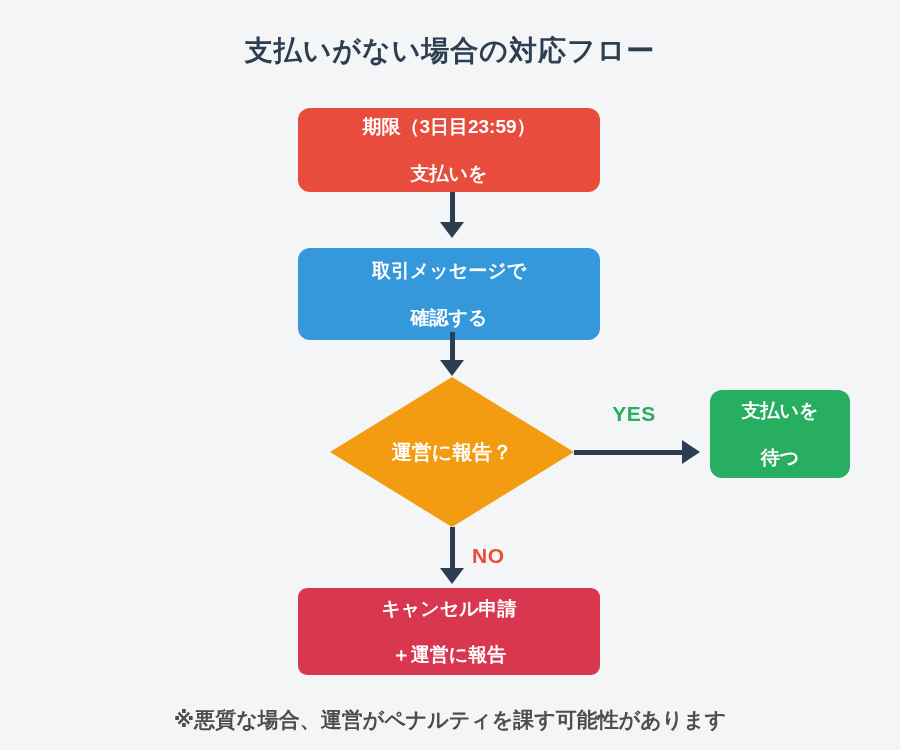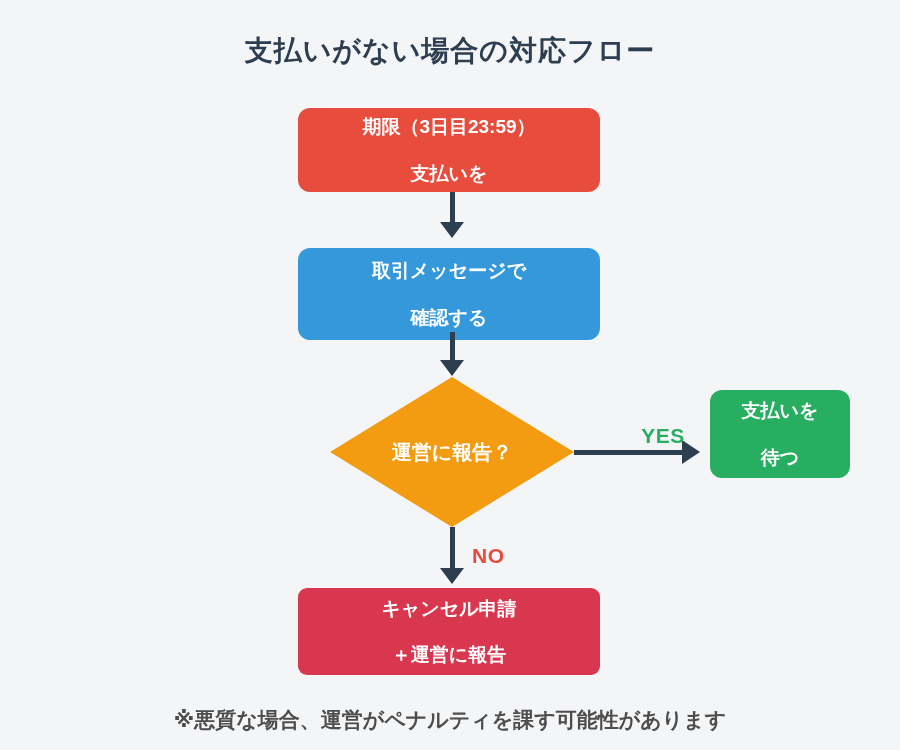--- a/index.html
+++ b/index.html
@@ -107,21 +107,21 @@
   .a3-head { left: 682px; }
   .a4-line { top: 527px; height: 43px; }
   .a4-head { top: 568px; }
 
   .branch-label {
     position: absolute;
     font-size: 21px;
     font-weight: 700;
     letter-spacing: 0.5px;
   }
-  .label-yes { left: 606px; top: 424px; width: 56px; text-align: center; color: var(--green); margin-left: 29px; }
+  .label-yes { left: 606px; top: 402px; width: 56px; text-align: center; color: var(--green); }
   .label-no  { left: 472px; top: 544px; color: var(--red); }
 
   .footer-note {
     position: absolute;
     top: 706px;
     left: 0;
     width: 100%;
     text-align: center;
     font-size: 21px;
     font-weight: 700;

